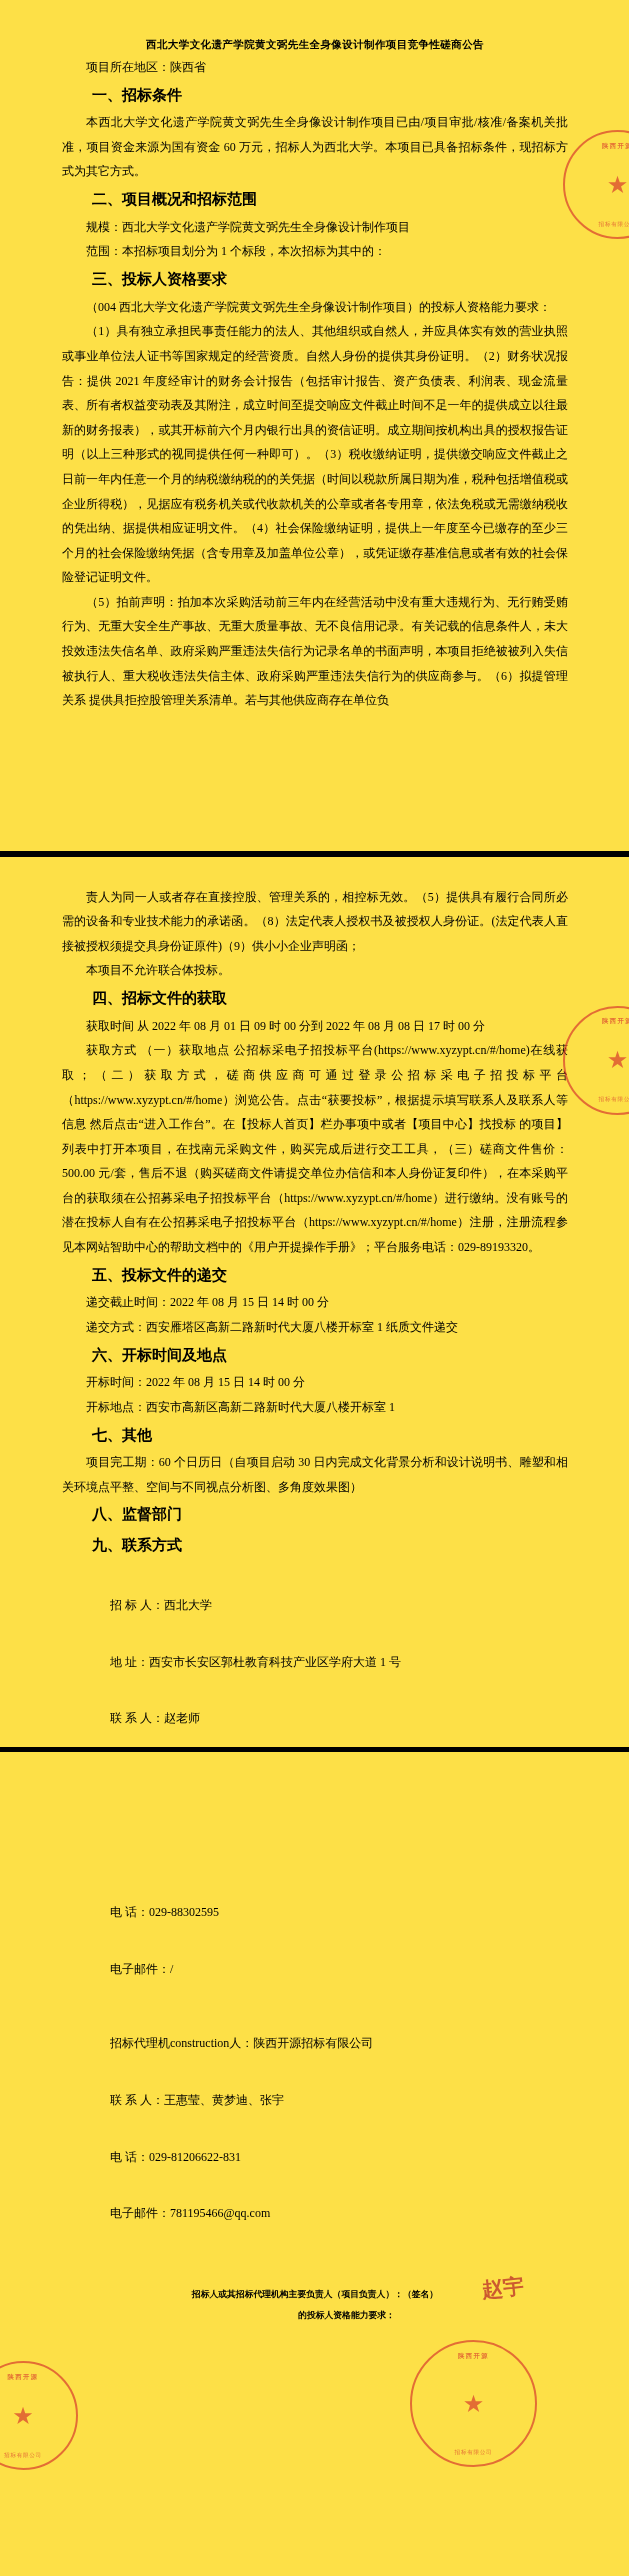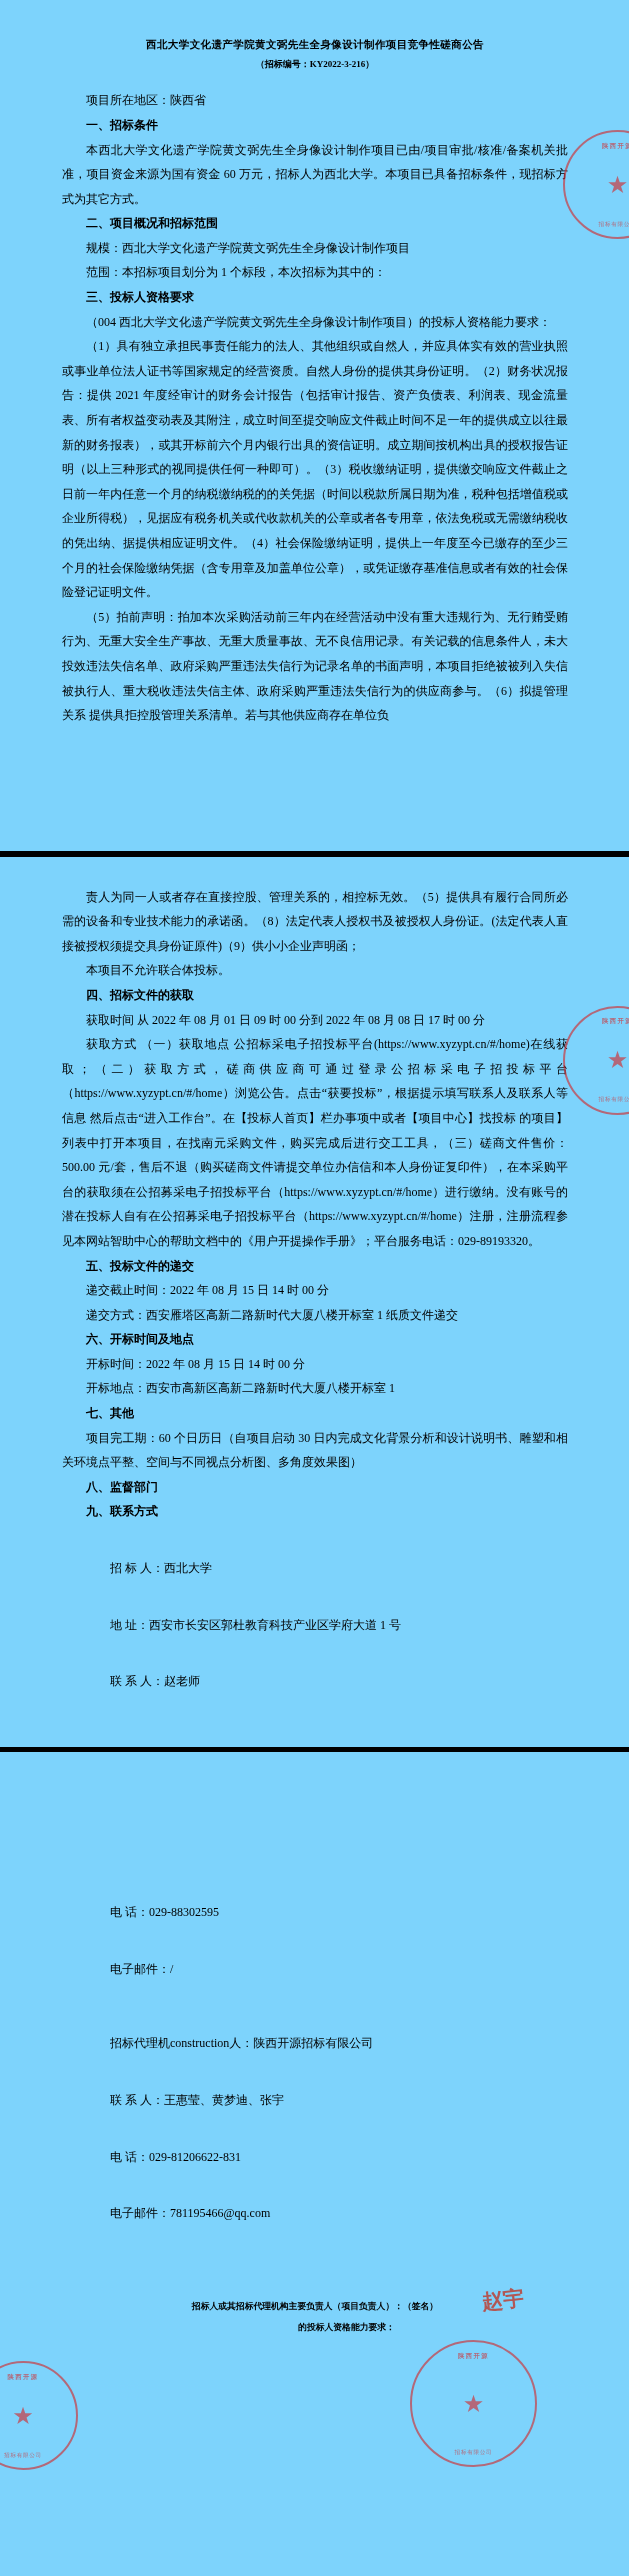--- a/index.html
+++ b/index.html
@@ -7,21 +7,21 @@
     padding: 0;
     background: #000;
   }
   body {
     width: 630px;
     font-family: "Liberation Serif", "DejaVu Serif", serif;
   }
   .page {
     position: relative;
     width: 630px;
-    background: #7dd3fc;
+    background: #fde047;
     overflow: hidden;
     box-sizing: border-box;
   }
   .page1 { height: 851px; padding: 28px 62px 0 62px; }
   .page2 { height: 890px; padding: 28px 62px 0 62px; margin-top: 2.8px;}
   .page3 { height: 827px; padding: 28px 62px 0 62px; margin-top: 2.8px;}
 
   .doc-title {
     text-align: center;
     font-size: 10.5px;
@@ -41,35 +41,35 @@
   }
   p {
     margin: 0;
     font-size: 8.8px;
     line-height: 2.05;
     color: #000;
     text-align: justify;
   }
   .indent2 { text-indent: 2em; }
   .section-h {
-    font-size: 12px;
+    font-size: 15px;
     font-weight: bold;
     line-height: 2.05;
     text-indent: 2em;
     color: #000;
     margin: 0;
   }
   .pline { font-size: 12px; line-height: 2.05; }
   .contact-line { text-indent: 4em; margin-top: 32px; }
   .sig-line {
     text-align: center;
     font-size: 8.8px;
     font-weight: bold;
     line-height: 2.4;
-    margin-top: 42px;
+    margin-top: 30px;
   }
   .sig-line2 {
     text-align: center;
     font-size: 8.8px;
     font-weight: bold;
     line-height: 2.4;
     padding-left: 63px;
   }
   .sig-pad { height: 28px; }
 
@@ -121,21 +121,20 @@
     opacity: 0.8;
     transform: rotate(-6deg);
   }
   .gap-line { height: 2.8px; background: #000; }
 </style>
 </head>
 <body>
 
 <div class="page page1">
   <div class="doc-title">西北大学文化遗产学院黄文弼先生全身像设计制作项目竞争性磋商公告</div>
-  <div class="doc-subtitle">（招标编号：KY2022-3-216）</div>
 
   <p class="pline indent2">项目所在地区：陕西省</p>
 
   <p class="section-h">一、招标条件</p>
   <p class="pline indent2">本西北大学文化遗产学院黄文弼先生全身像设计制作项目已由/项目审批/核准/备案机关批准，项目资金来源为国有资金 60 万元，招标人为西北大学。本项目已具备招标条件，现招标方式为其它方式。</p>
 
   <p class="section-h">二、项目概况和招标范围</p>
   <p class="pline indent2">规模：西北大学文化遗产学院黄文弼先生全身像设计制作项目</p>
   <p class="pline indent2">范围：本招标项目划分为 1 个标段，本次招标为其中的：</p>
 

